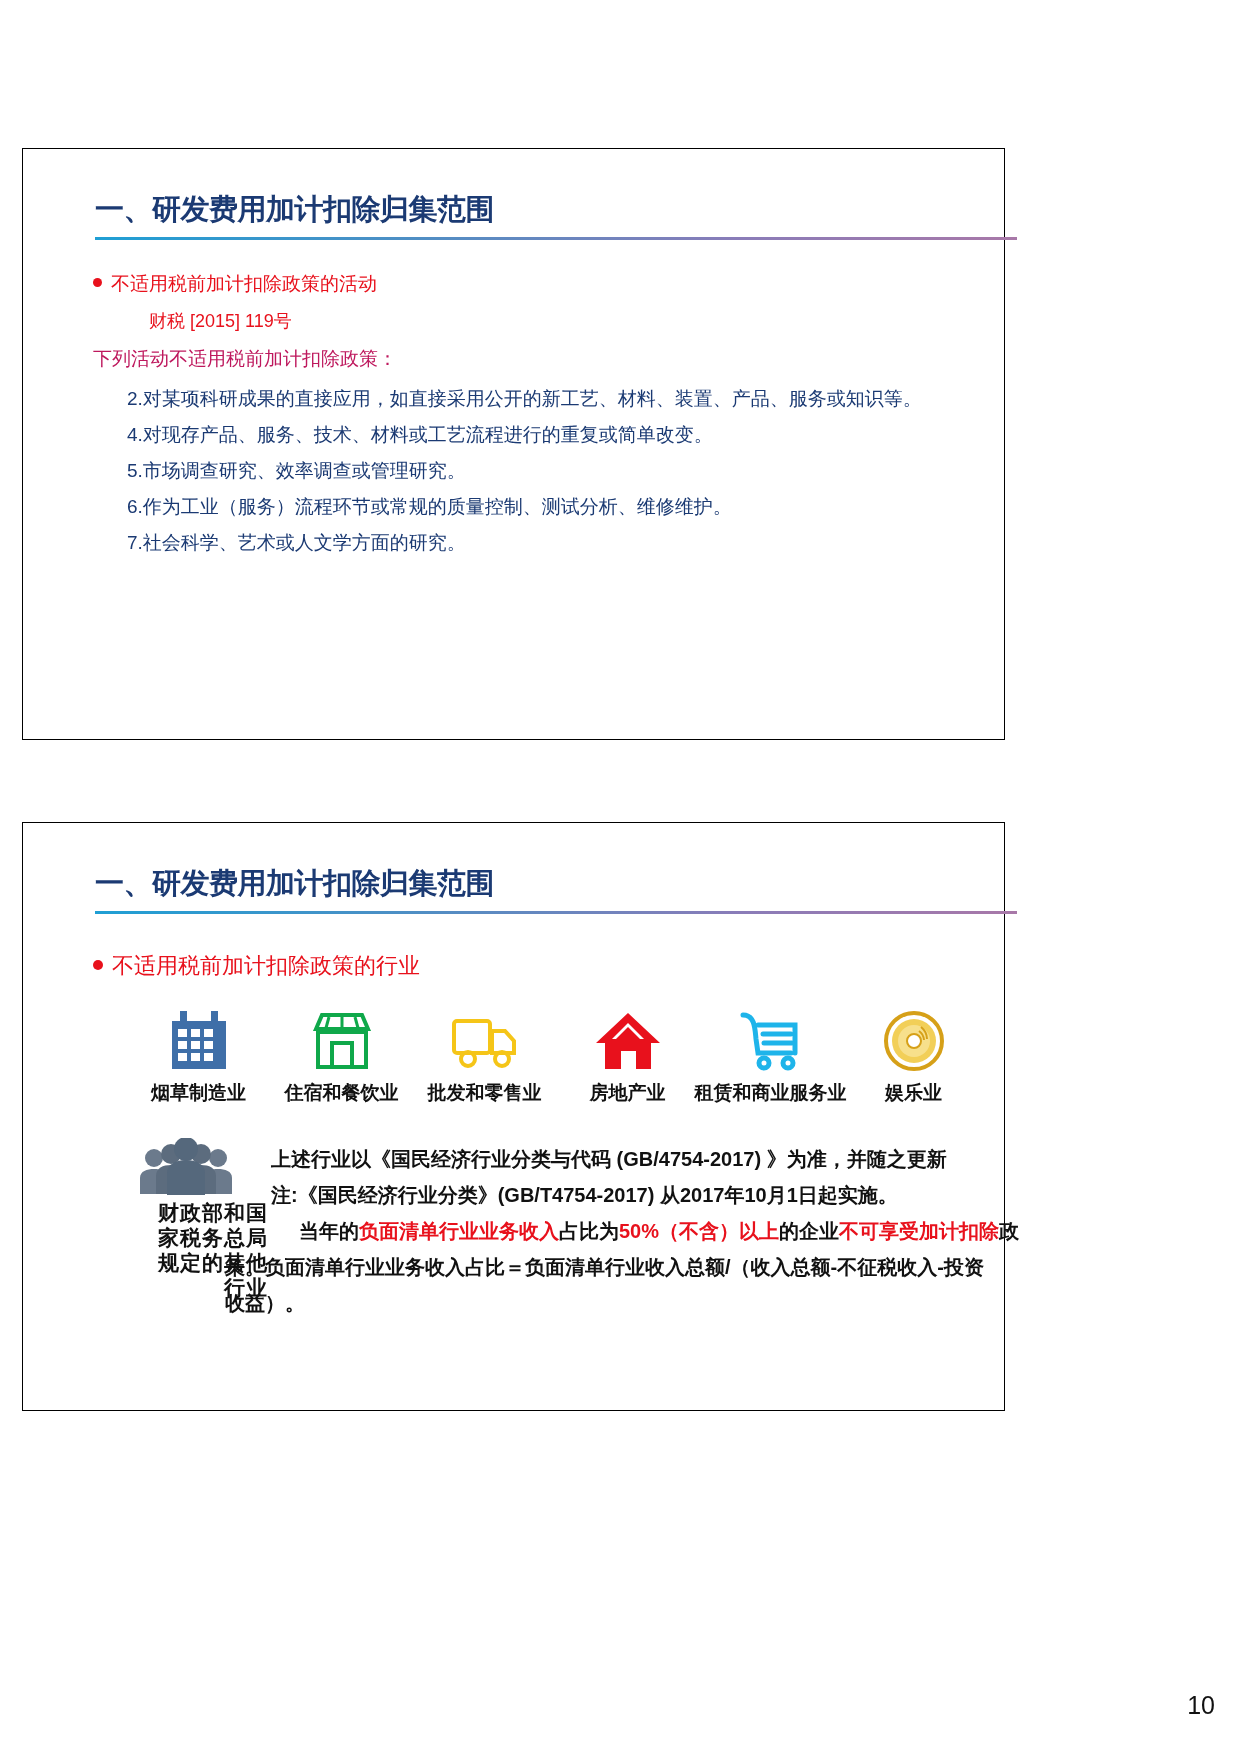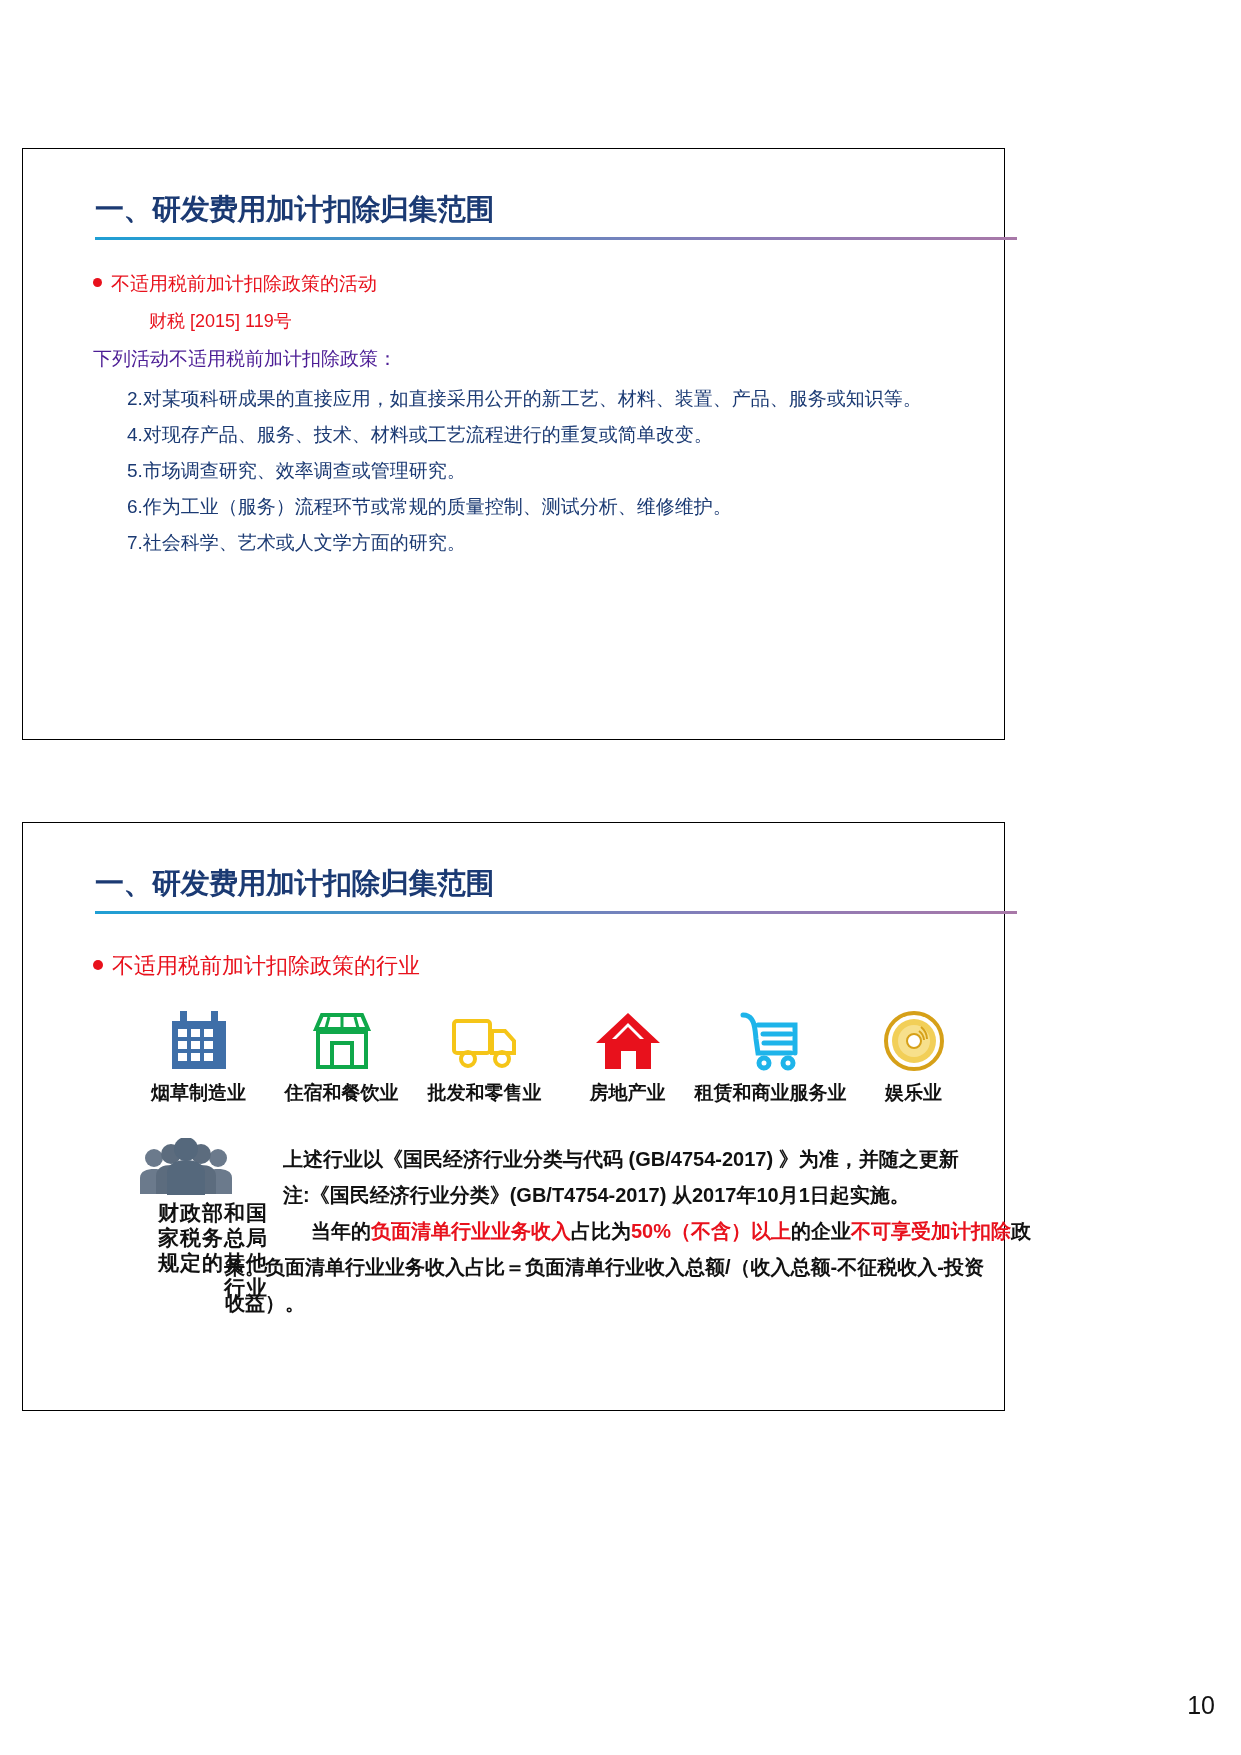--- a/index.html
+++ b/index.html
@@ -75,21 +75,21 @@
   #s1-doc    { left: 126px; top: 160px; font-size: 18px; color:#e8111c; position:absolute; white-space:nowrap;}
   #s2-bullet { left: 70px; top: 128px; font-size: 22px; }
   #s2-bullet .dot { width: 10px; height: 10px; }
 
   
   .s1-lead {
     position: absolute;
     left: 70px;
     top: 197px;
     font-size: 19px;
-    color: #4c1d95;
+    color: #be185d;
     white-space: nowrap;
   }
   .s1-list {
     position: absolute;
     left: 104px;
     top: 232px;
     margin: 0;
     padding: 0;
     list-style: none;
   }
@@ -152,21 +152,21 @@
   .para {
     position: absolute;
     left: 248px;
     top: 318px;
     width: 790px;
     font-size: 20px;
     font-weight: bold;
     color: #111;
     line-height: 36px;
   }
-  .para .ln { display: block; white-space: nowrap; margin-left: 12px; }
+  .para .ln { display: block; white-space: nowrap; }
   .para .indent { display: inline-block; width: 28px; }
   .para .neg-indent { margin-left: -46px; }
   .red { color: #e8111c; }
 
   
   .page-number {
     position: absolute;
     right: 26px;
     bottom: 35px;
     font-size: 25px;

